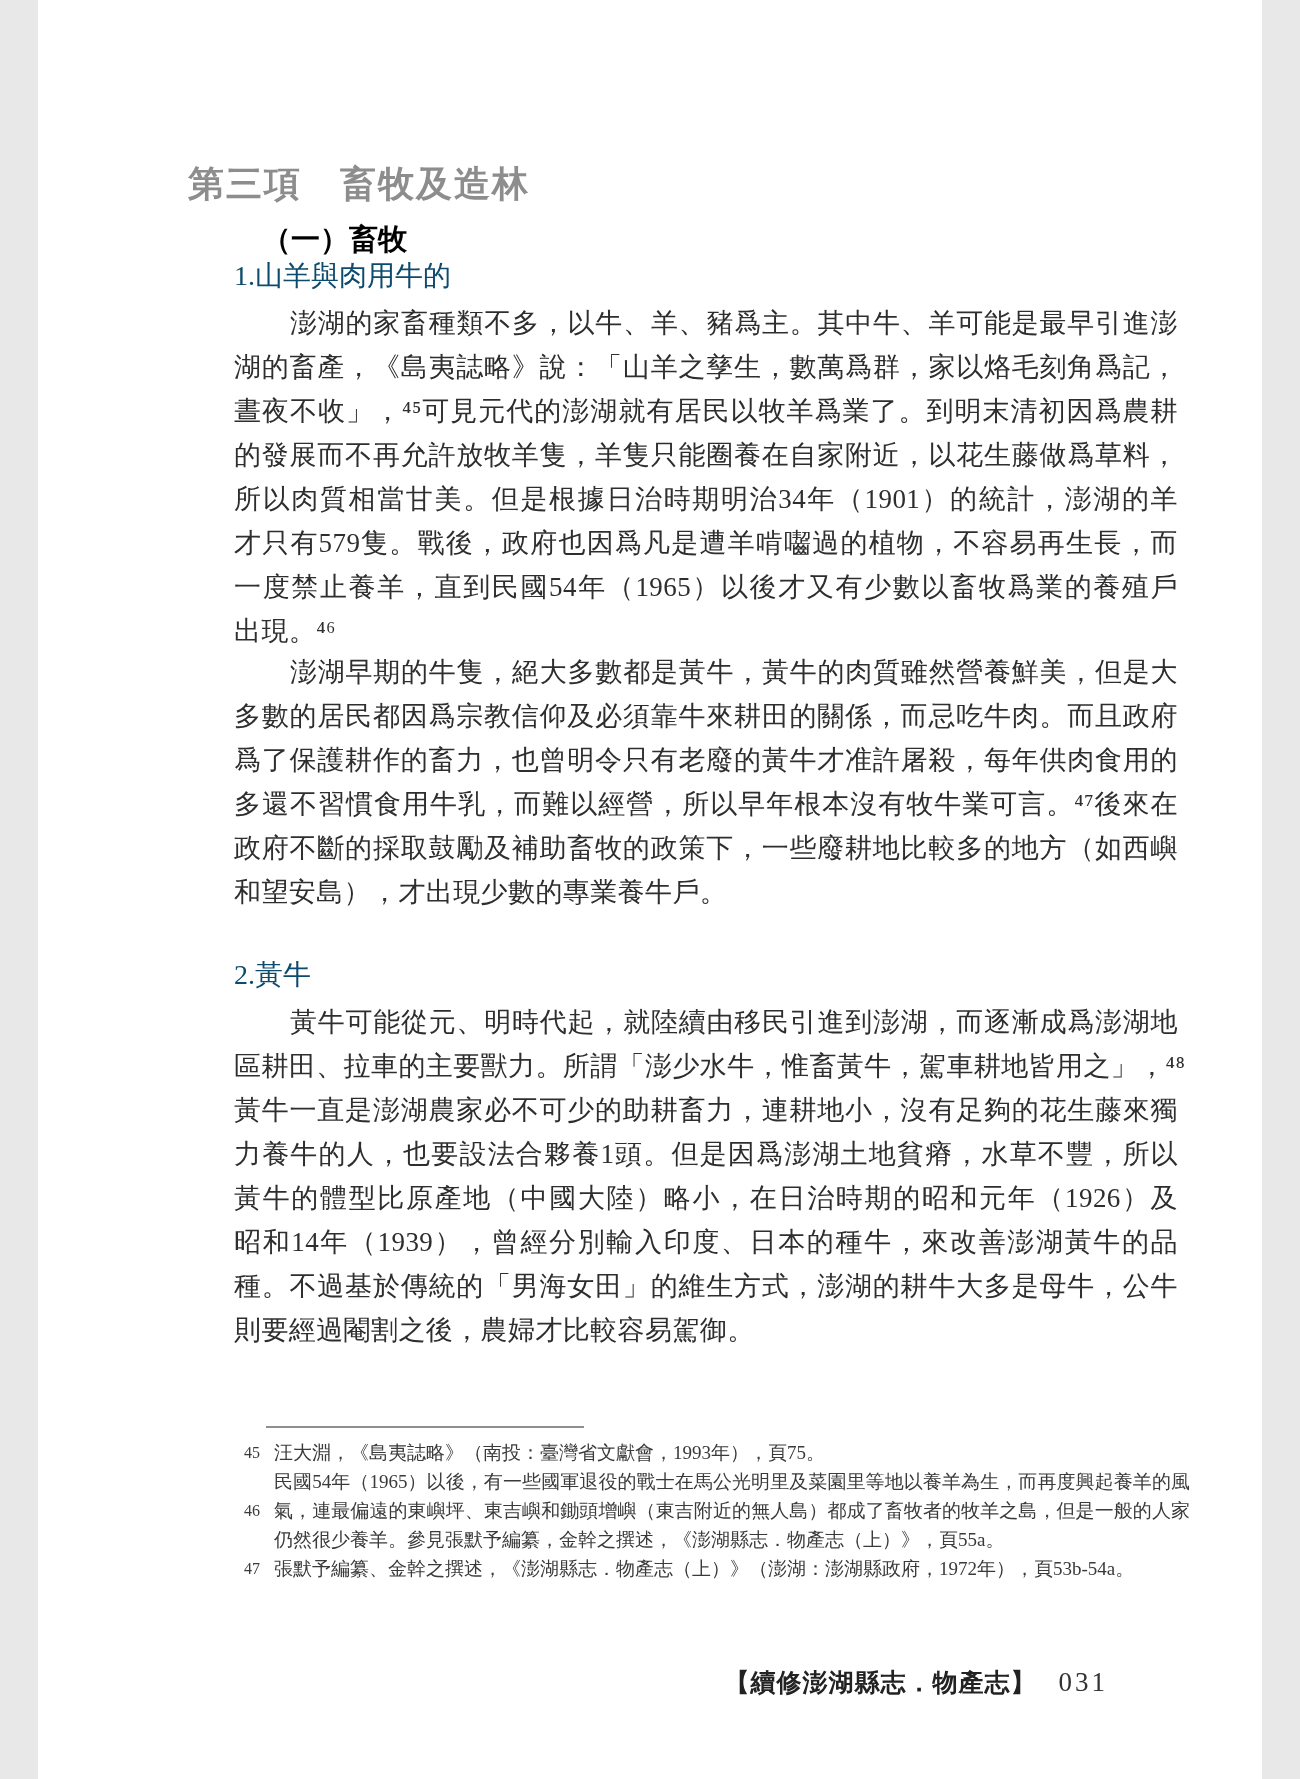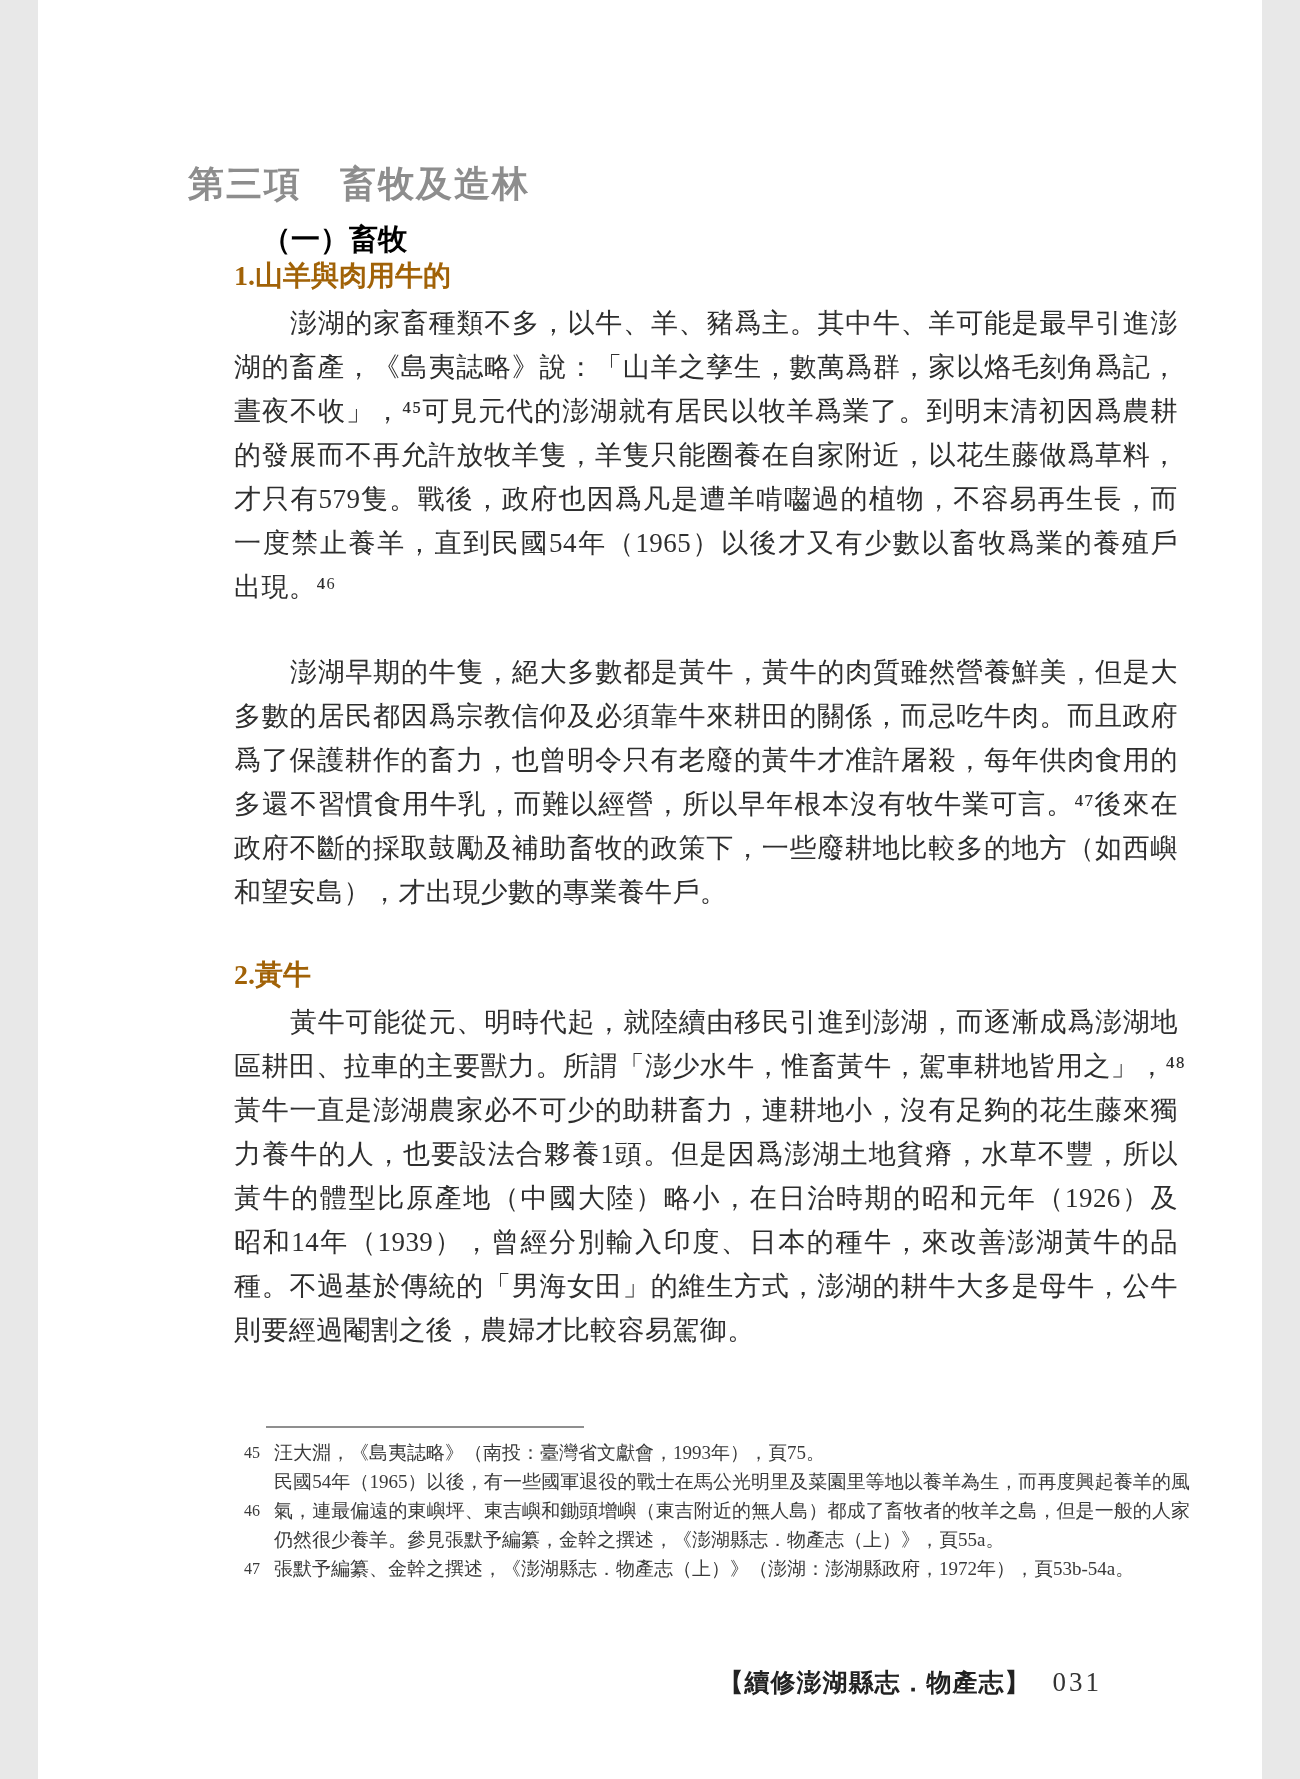--- a/index.html
+++ b/index.html
@@ -17,21 +17,21 @@
     font-family:"Liberation Sans","DejaVu Sans",sans-serif;
     font-size:36px;font-weight:bold;color:#8d8d8d;
     letter-spacing:2px;
   }
   .subsection-title{
     position:absolute;left:224px;top:220px;margin:0;
     font-size:29px;font-weight:bold;color:#000000;
   }
   .sub-heading{
     position:absolute;left:196px;margin:0;
-    font-size:28px;font-weight:bold;color:#a16207;
+    font-size:28px;font-weight:normal;color:#0c4a6e;
   }
   #sub1{top:257px;}
   #sub2{top:956px;}
   .para{
     position:absolute;left:196px;width:944px;
     font-size:27px;line-height:44px;color:#2e2e2e;
     letter-spacing:0.4px;
   }
   #para1{top:301px;}
   #para2{top:650px;}
@@ -53,21 +53,21 @@
     font-size:19px;line-height:29px;color:#3a3a3a;
   }
   .fn-row{display:flex;align-items:center;}
   .fn-num{
     flex:0 0 30px;
     font-size:16px;line-height:24px;
     padding-top:1px;color:#3a3a3a;
   }
   .fn-text{flex:1;text-align:justify;}
   .page-footer{
-    position:absolute;right:160px;top:1666px;
+    position:absolute;right:154px;top:1666px;
     font-size:25px;color:#222;
     white-space:nowrap;
   }
   .book-title{font-weight:bold;letter-spacing:1px;}
   .pagenum{
     margin-left:22px;font-weight:normal;letter-spacing:3px;color:#333;
     font-size:27px;
   }
 </style>
 </head>
@@ -79,20 +79,21 @@
 
   <h2 class="subsection-title">（一）畜牧</h2>
 
   <h3 class="sub-heading" id="sub1">1.山羊與肉用牛的</h3>
 
   <div class="para" id="para1">
       <div class="bodyline indent">澎湖的家畜種類不多，以牛、羊、豬爲主。其中牛、羊可能是最早引進澎</div>
       <div class="bodyline">湖的畜產，《島夷誌略》說：「山羊之孳生，數萬爲群，家以烙毛刻角爲記，</div>
       <div class="bodyline">晝夜不收」，⁴⁵可見元代的澎湖就有居民以牧羊爲業了。到明末清初因爲農耕</div>
       <div class="bodyline">的發展而不再允許放牧羊隻，羊隻只能圈養在自家附近，以花生藤做爲草料，</div>
+      <div class="bodyline">所以肉質相當甘美。但是根據日治時期明治34年（1901）的統計，澎湖的羊</div>
       <div class="bodyline">才只有579隻。戰後，政府也因爲凡是遭羊啃囓過的植物，不容易再生長，而</div>
       <div class="bodyline">一度禁止養羊，直到民國54年（1965）以後才又有少數以畜牧爲業的養殖戶</div>
       <div class="bodyline nojust">出現。⁴⁶</div>
     </div>
 
   <div class="para" id="para2">
       <div class="bodyline indent">澎湖早期的牛隻，絕大多數都是黃牛，黃牛的肉質雖然營養鮮美，但是大</div>
       <div class="bodyline">多數的居民都因爲宗教信仰及必須靠牛來耕田的關係，而忌吃牛肉。而且政府</div>
       <div class="bodyline">爲了保護耕作的畜力，也曾明令只有老廢的黃牛才准許屠殺，每年供肉食用的</div>
       <div class="bodyline">多還不習慣食用牛乳，而難以經營，所以早年根本沒有牧牛業可言。⁴⁷後來在</div>

